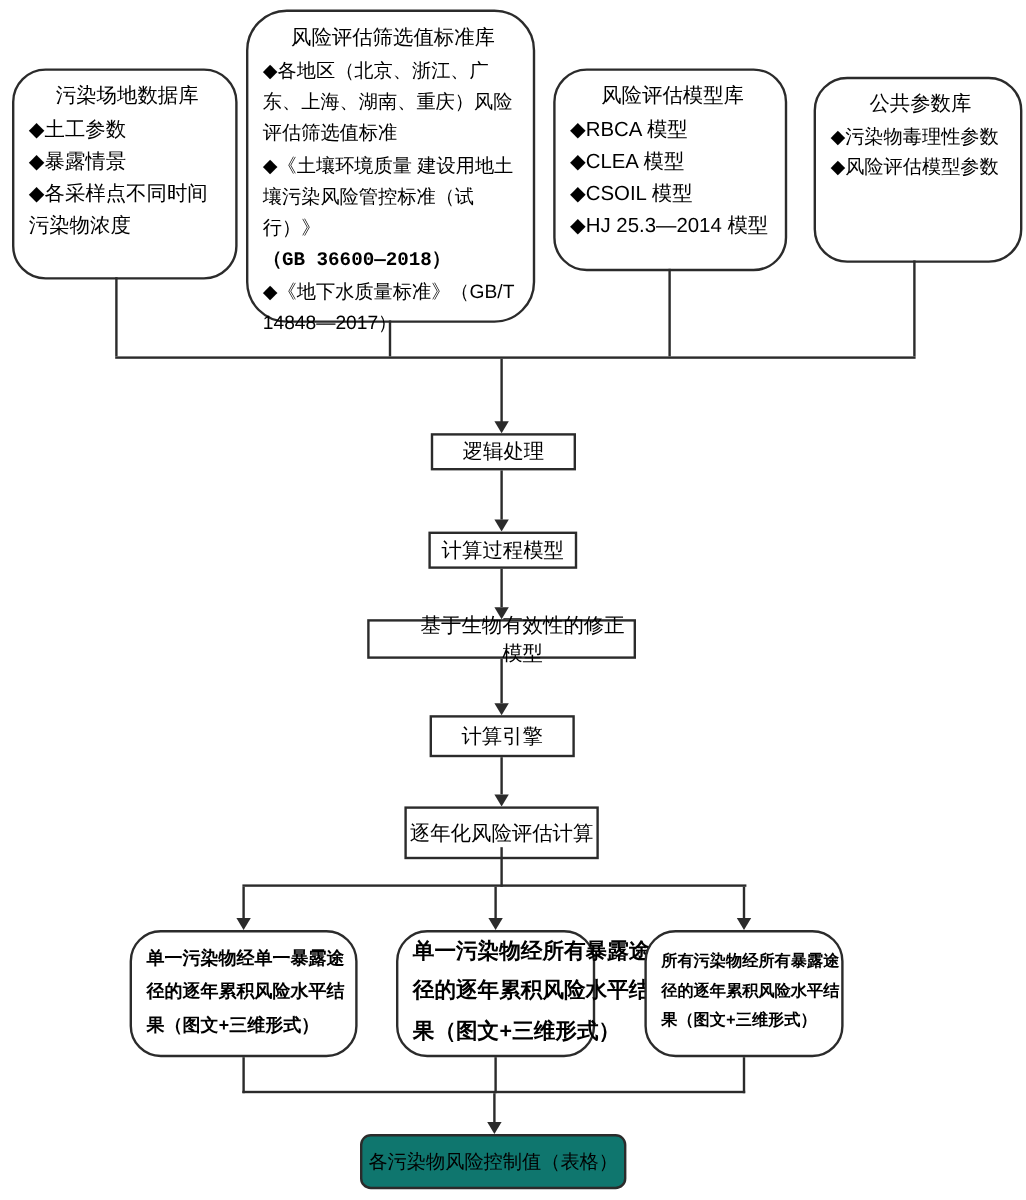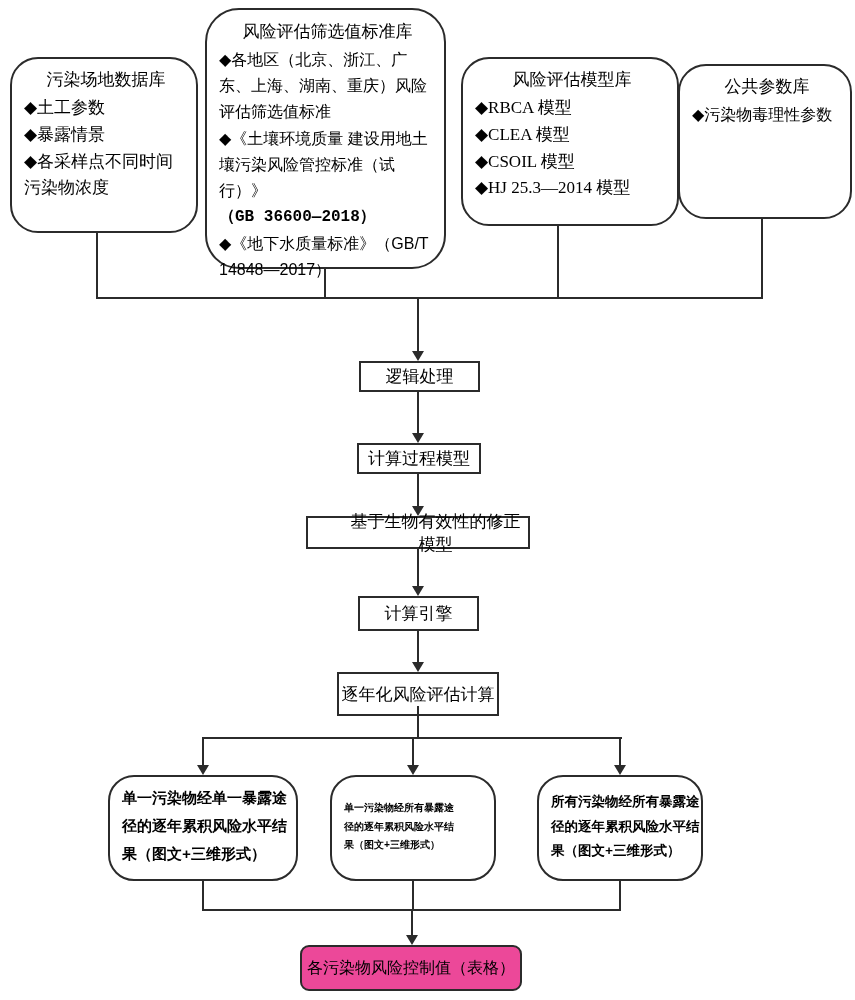--- a/index.html
+++ b/index.html
@@ -20,25 +20,25 @@
   
   .pbox{
     position:absolute;background:#ffffff;border:2px solid #2b2b2b;box-sizing:border-box;
     display:flex;align-items:center;justify-content:center;font-size:17px;text-align:center;
   }
   
   .out{border-radius:26px;display:flex;flex-direction:column;justify-content:center;
        padding:8px 8px 8px 12px;line-height:1.85;}
   .out .oline{white-space:nowrap;text-align:left;}
   .out-a{font-size:15px;}
-  .out-b{font-size:10px;}
+  .out-b{font-size:18px;}
   .out-c{font-size:13.5px;}
   
   .final{
-    position:absolute;background:#ec4899;border:2px solid #2b2b2b;border-radius:9px;
+    position:absolute;background:#0f766e;border:2px solid #2b2b2b;border-radius:9px;
     box-sizing:border-box;display:flex;align-items:center;justify-content:center;font-size:16px;
   }
   
   .vline{position:absolute;width:2px;background:#2b2b2b;}
   .hline{position:absolute;height:2px;background:#2b2b2b;}
   .ah{position:absolute;width:0;height:0;
       border-left:6px solid transparent;border-right:6px solid transparent;
       border-top:10px solid #2b2b2b;}
 </style>
 </head>
@@ -58,34 +58,35 @@
   <div class="rbox src" style="left:205px;top:8px;width:241px;height:261px;border-radius:34px;font-size:16px;line-height:1.64;">
     <div class="title">风险评估筛选值标准库</div>
     <div>
         <div class="item">◆各地区（北京、浙江、广东、上海、湖南、重庆）风险评估筛选值标准</div>
         <div class="item">◆《土壤环境质量 建设用地土壤污染风险管控标准（试行）》</div>
         <div class="item b-bold">（GB 36600—2018）</div>
         <div class="item">◆《地下水质量标准》（GB/T 14848—2017）</div>
       </div>
   </div>
 
-  <div class="rbox src" style="left:461px;top:57px;width:218px;height:169px;border-radius:28px;font-family:Liberation Serif, serif;">
+  <div class="rbox src" style="left:461px;top:57px;width:195px;height:169px;border-radius:28px;">
     <div class="title">风险评估模型库</div>
     <div>
         <div class="item">◆RBCA 模型</div>
         <div class="item">◆CLEA 模型</div>
         <div class="item">◆CSOIL 模型</div>
         <div class="item">◆HJ 25.3—2014 模型</div>
       </div>
   </div>
 
   <div class="rbox src" style="left:678px;top:64px;width:174px;height:155px;border-radius:28px;font-size:16px;">
     <div class="title">公共参数库</div>
     <div>
         <div class="item">◆污染物毒理性参数</div>
+        <div class="item">◆风险评估模型参数</div>
       </div>
   </div>
 
   <div class="vline" style="left:96px;top:231px;height:66px;"></div>
   <div class="vline" style="left:324px;top:267px;height:30px;"></div>
   <div class="vline" style="left:557px;top:224px;height:73px;"></div>
   <div class="vline" style="left:761px;top:217px;height:80px;"></div>
   <div class="hline" style="left:96px;top:297px;width:667px;"></div>
 
   <div class="vline" style="left:417px;top:299px;height:53px;"></div>

